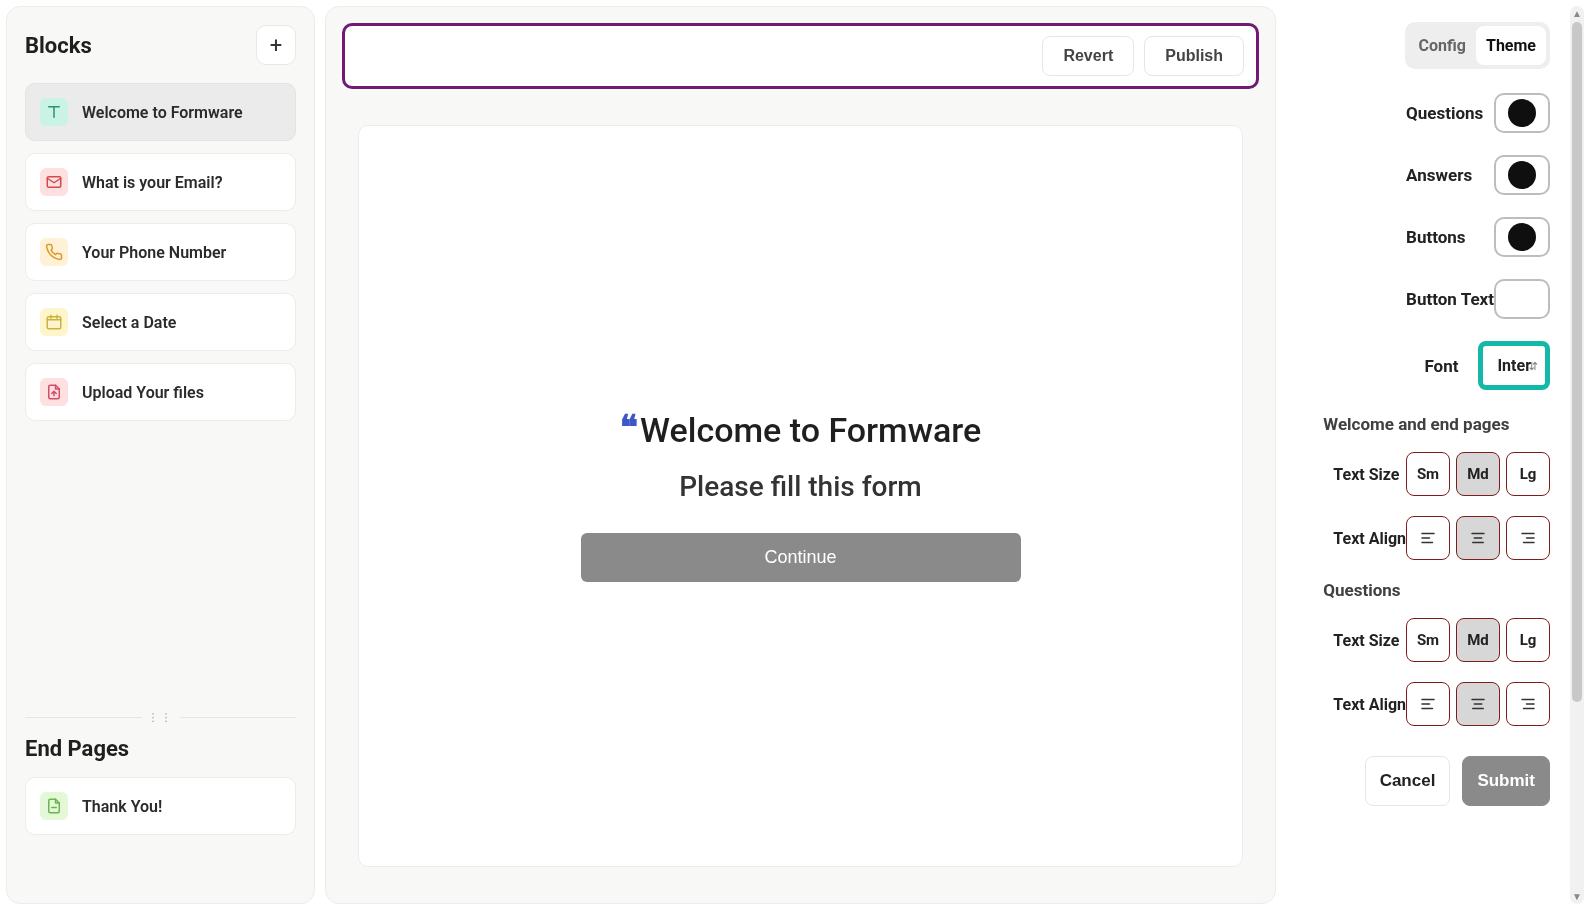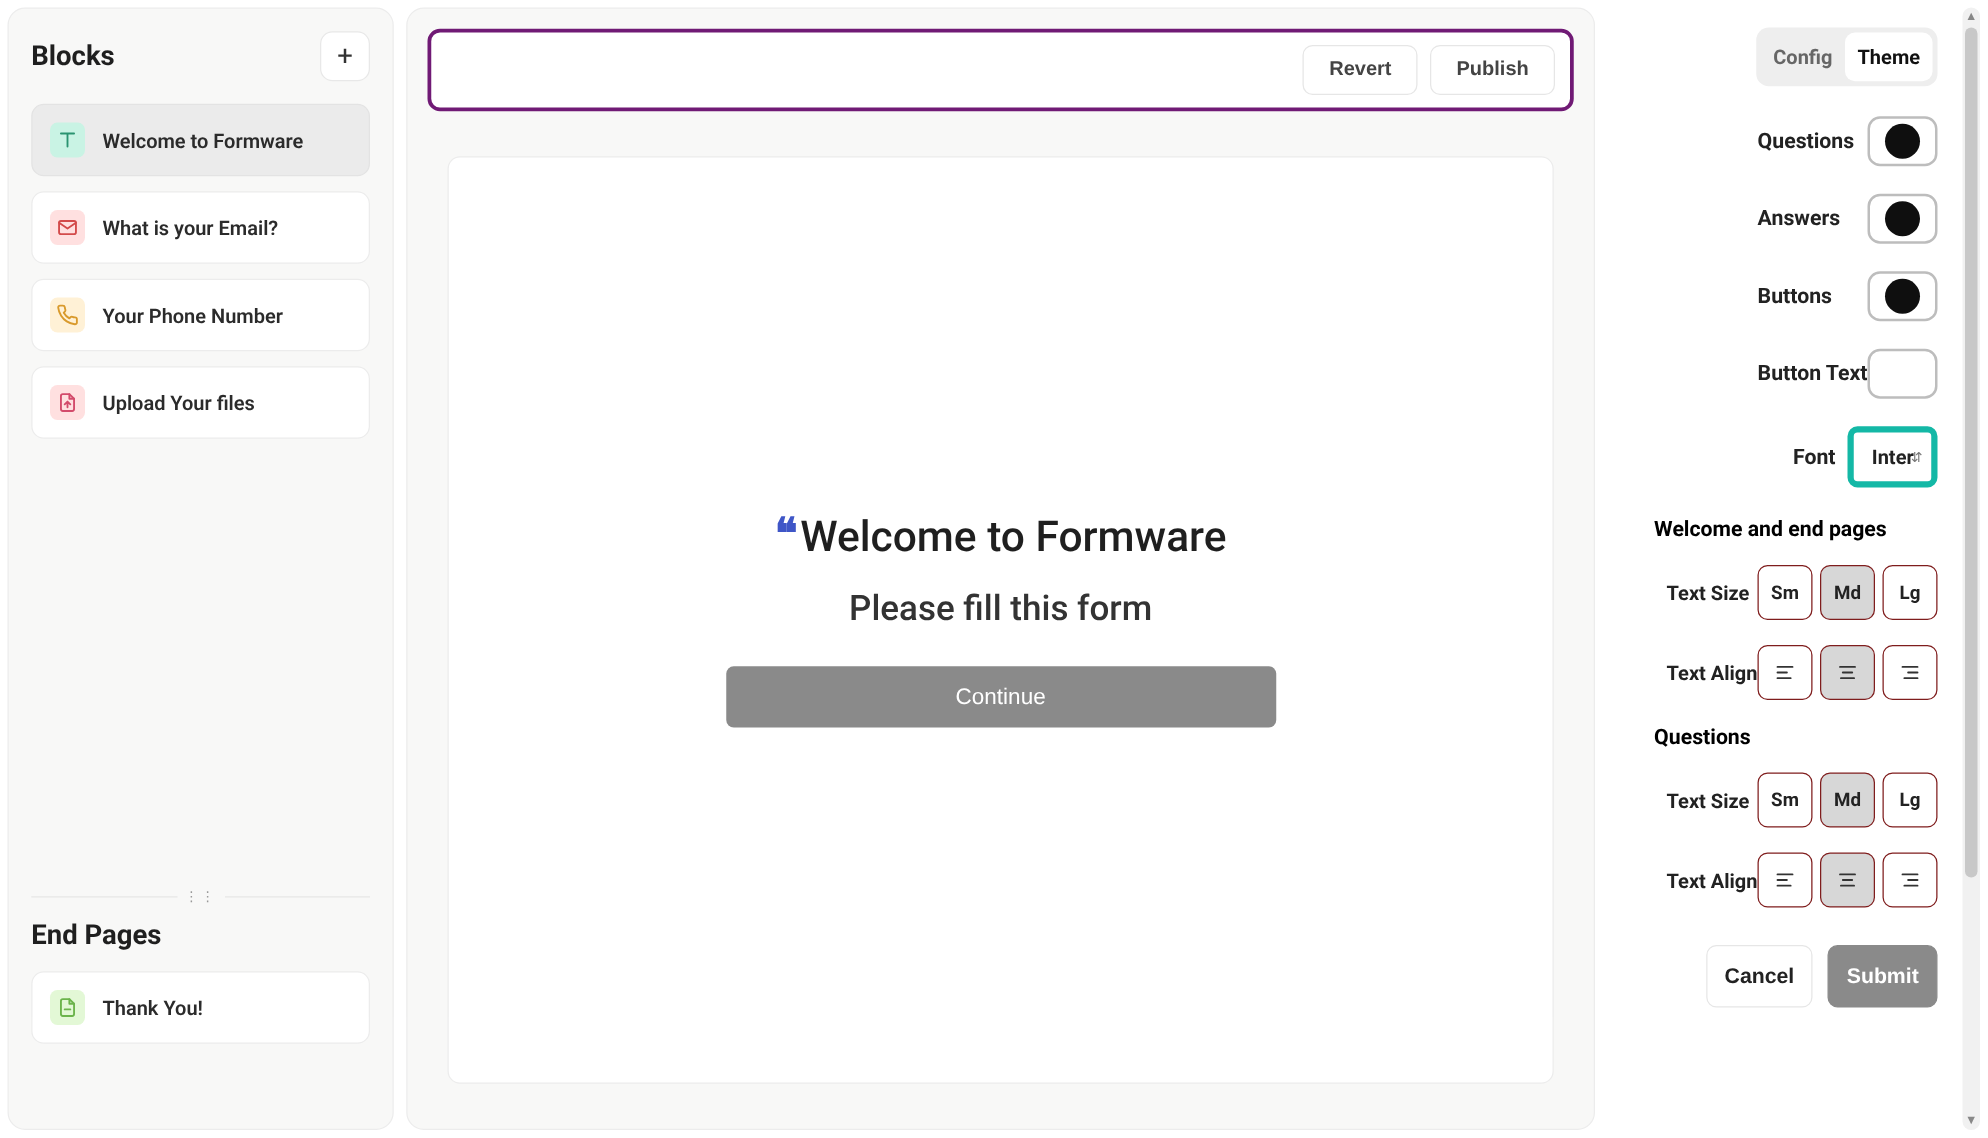--- a/index.html
+++ b/index.html
@@ -207,34 +207,34 @@
   .color-label { font-size: 17px; font-weight: 700; color:#222; }
   .swatch-box {
     width: 56px; height: 40px;
     border: 2px solid #bdbdbd;
     border-radius: 10px;
     display: flex; align-items:center; justify-content:center;
     cursor: pointer;
   }
   .swatch-circle { width: 28px; height: 28px; border-radius: 50%; }
 
-  .font-row { display:flex; align-items:center; gap:10px; margin-bottom: 24px; }
+  .font-row { display:flex; align-items:center; gap:20px; margin-bottom: 24px; }
   .font-label { font-size:17px; font-weight:700; color:#222; }
   .font-select {
     flex:1; border:5px solid #14b8a6; border-radius:8px;
     padding:10px 14px; font-size:16px; font-weight:700; color:#222;
     background:#fff; appearance:none; position:relative;
   }
   .font-select-wrap { position:relative; flex:1; }
   .font-select-wrap::after {
     content: "⇵"; position:absolute; right:12px; top:50%;
     transform: translateY(-50%); font-size:11px; color:#777;
   }
 
-  .section-title { font-size:17px; font-weight:700; color:#000000; margin-bottom:18px; }
+  .section-title { font-size:17px; font-weight:700; color:#404040; margin-bottom:18px; }
   .control-row {
     display:flex; justify-content:space-between; align-items:center;
     padding-left:10px; margin-bottom:20px;
   }
   .control-label { font-size:16px; font-weight:700; color:#222; }
   .seg { display:flex; gap:6px; }
   .seg-btn {
     width:44px; height:44px; border:1px solid #7f1d1d; border-radius:8px;
     background:#fff; display:flex; align-items:center; justify-content:center;
     font-size:15px; font-weight:700; color:#222; cursor:pointer;
@@ -300,20 +300,29 @@
         </div>
         <span>What is your Email?</span>
       </div>
       <div class="block-item">
         <div class="block-icon bi-phone">
           <svg width="18" height="18" viewBox="0 0 24 24" fill="none" stroke="currentColor" stroke-width="2" stroke-linecap="round" stroke-linejoin="round">
             <path d="M22 16.9v3a2 2 0 0 1-2.2 2 19.8 19.8 0 0 1-8.6-3.1 19.5 19.5 0 0 1-6-6A19.8 19.8 0 0 1 2.1 4.2 2 2 0 0 1 4.1 2h3a2 2 0 0 1 2 1.7c.1.9.3 1.8.6 2.6a2 2 0 0 1-.5 2.1L8 9.6a16 16 0 0 0 6 6l1.2-1.2a2 2 0 0 1 2.1-.5c.8.3 1.7.5 2.6.6A2 2 0 0 1 22 16.9z"></path>
           </svg>
         </div>
         <span>Your Phone Number</span>
+      </div>
+      <div class="block-item">
+        <div class="block-icon bi-date">
+          <svg width="18" height="18" viewBox="0 0 24 24" fill="none" stroke="currentColor" stroke-width="2" stroke-linecap="round" stroke-linejoin="round">
+            <rect x="3" y="5" width="18" height="16" rx="2"></rect>
+            <path d="M3 9h18M8 3v4M16 3v4"></path>
+          </svg>
+        </div>
+        <span>Select a Date</span>
       </div>
       <div class="block-item">
         <div class="block-icon bi-upload">
           <svg width="18" height="18" viewBox="0 0 24 24" fill="none" stroke="currentColor" stroke-width="2" stroke-linecap="round" stroke-linejoin="round">
             <path d="M14 3H7a2 2 0 0 0-2 2v14a2 2 0 0 0 2 2h10a2 2 0 0 0 2-2V8z"></path>
             <path d="M14 3v5h5M12 17v-6M9 14l3-3 3 3"></path>
           </svg>
         </div>
         <span>Upload Your files</span>
       </div>

